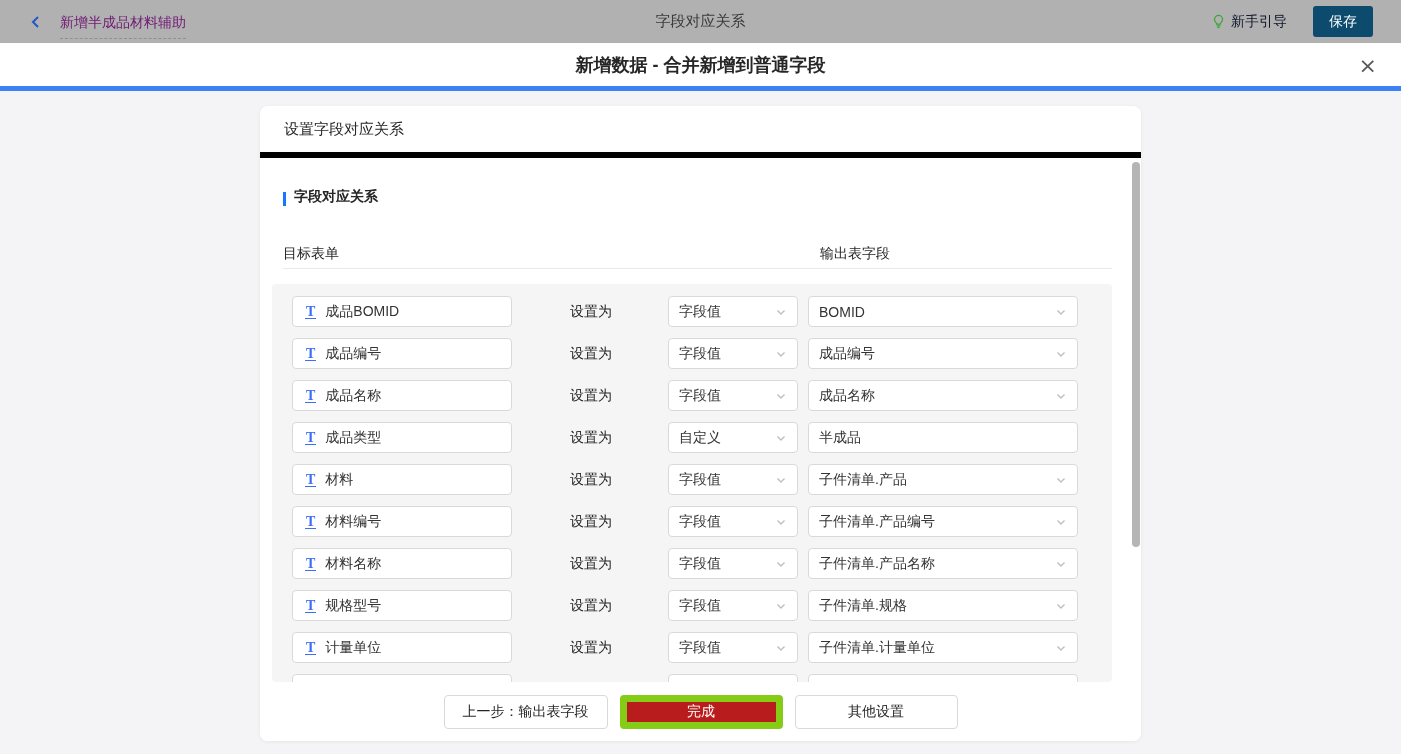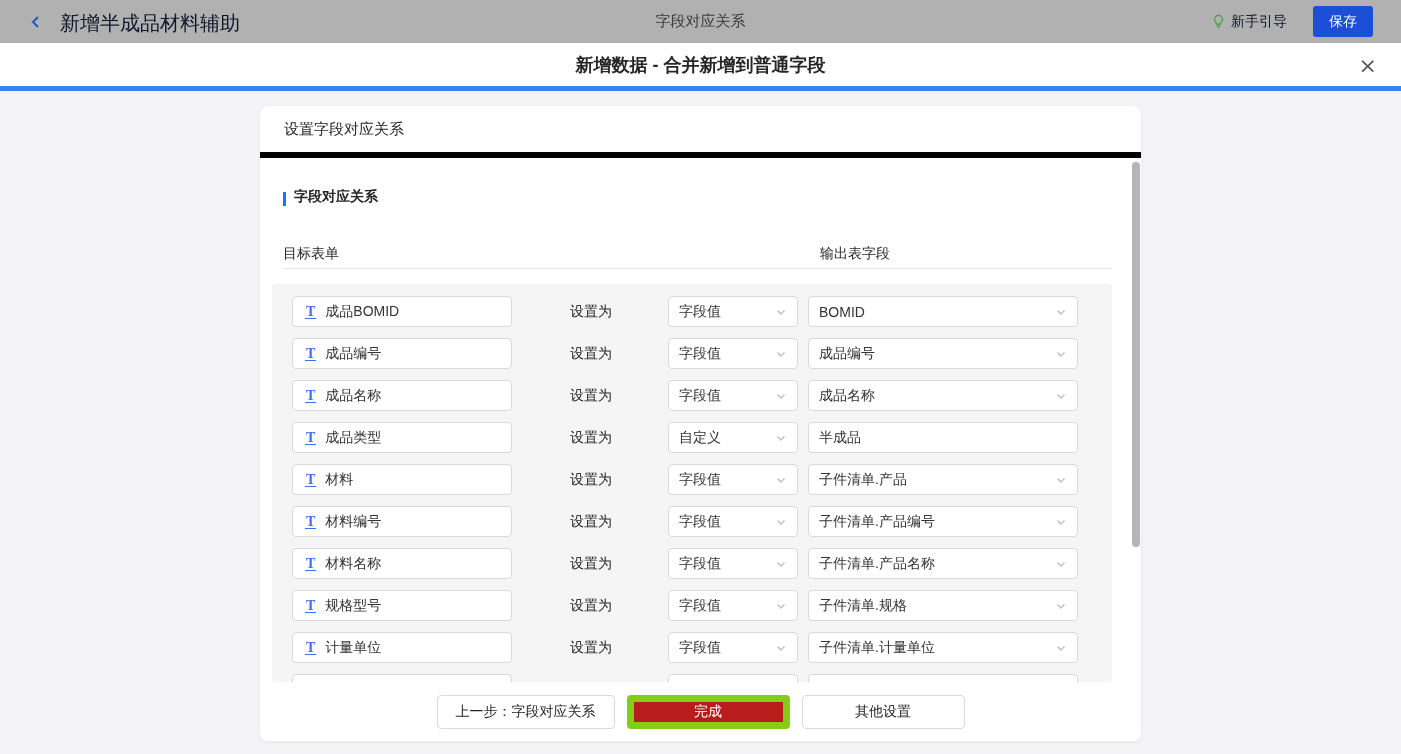--- a/index.html
+++ b/index.html
@@ -5,25 +5,25 @@
   * { margin:0; padding:0; box-sizing:border-box; }
   html,body { width:1401px; height:754px; }
   body { font-family:"Liberation Sans","DejaVu Sans",sans-serif; color:#262626; }
   .screen { position:relative; width:1401px; height:754px; overflow:hidden; background:#f4f4f6; }
 
   
   .topbar { position:absolute; top:0; left:0; width:100%; height:43px; background:#b1b1b1;
             display:flex; align-items:center; }
   .tb-left { display:flex; align-items:center; margin-left:28px; gap:16px; }
   .back-btn { display:flex; align-items:center; cursor:pointer; }
-  .tb-title { font-size:20px; color:#0f172a; padding-bottom:6px; border-bottom:1px dashed #8f8f8f; transform:translateY(5px); }
+  .tb-title { font-size:14px; color:#701a75; padding-bottom:6px; border-bottom:1px dashed #8f8f8f; transform:translateY(5px); }
   .tb-center { position:absolute; left:0; right:0; text-align:center; font-size:15px; color:#3a3a3a; }
   .tb-right { position:absolute; right:28px; display:flex; align-items:center; gap:26px; }
   .guide { display:flex; align-items:center; gap:5px; color:#0f172a; font-size:14px; cursor:pointer; }
-  .save-btn { width:60px; height:31px; background:#1d4ed8; color:#fff; font-size:14px; border:none;
+  .save-btn { width:60px; height:31px; background:#0c4a6e; color:#fff; font-size:14px; border:none;
               border-radius:3px; cursor:pointer; }
 
   
   .modal-head { position:absolute; top:43px; left:0; width:100%; height:48px; background:#fff;
                 border-bottom:5px solid #3b82f6; display:flex; align-items:center; justify-content:center; }
   .modal-title { font-size:18px; font-weight:bold; color:#262626; }
   .close-btn { position:absolute; right:24px; top:10px; font-size:22px; color:#595959; line-height:26px;
                background:none; border:none; cursor:pointer; font-family:"DejaVu Sans",sans-serif; }
 
   
@@ -302,21 +302,21 @@
 
     </div>
     <div class="box value-box">
       <span class="value-label"></span>
 
     </div>
   </div>
 </div>
 
     <div class="card-footer">
-      <button class="btn btn-plain">上一步：字段对应关系</button>
+      <button class="btn btn-plain">上一步：输出表字段</button>
       <button class="btn btn-primary">完成</button>
       <button class="btn btn-plain">其他设置</button>
     </div>
 
     <div class="scrollbar-thumb"></div>
   </div>
 
 </div>
 
 </body></html>

